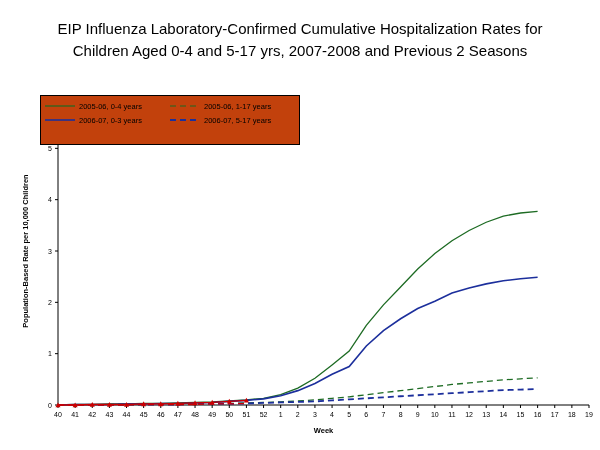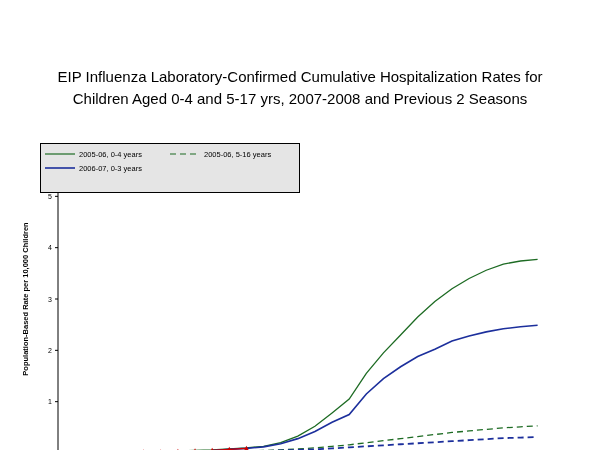--- a/index.html
+++ b/index.html
@@ -11,21 +11,20 @@
     width: 600px;
     height: 450px;
     font-family: "Liberation Sans", sans-serif;
     color: #000000;
     overflow: hidden;
   }
   #stage {
     position: relative;
     width: 600px;
     height: 327px;
-    margin-top: 48px;
   }
   #title {
     position: absolute;
     left: 40px;
     top: 18px;
     width: 520px;
     text-align: center;
     font-size: 15px;
     line-height: 22px;
     color: #000;
@@ -48,21 +47,21 @@
     font-size: 7px;
     fill: #000;
   }
   #legend {
     position: absolute;
     left: 40px;
     top: 95px;
     width: 260px;
     height: 50px;
     border: 1px solid #000;
-    background: #e5e5e5;
+    background: #c2410c;
     box-sizing: border-box;
     padding: 3px 4px;
   }
   .legend-row {
     display: flex;
     align-items: center;
     height: 14px;
   }
   .legend-cell {
     display: flex;
@@ -210,30 +209,38 @@
             </svg>
           </span>
         <span class="legend-text">2005-06, 0-4 years</span>
       </div>
       <div class="legend-cell">
         <span class="legend-swatch">
             <svg width="30" height="10">
               <line x1="0" y1="5" x2="30" y2="5" stroke="#1d6b23" stroke-width="1.2" stroke-dasharray="6,4"></line>
             </svg>
           </span>
-        <span class="legend-text">2005-06, 5-16 years</span>
+        <span class="legend-text">2005-06, 1-17 years</span>
       </div>
     </div>
     <div class="legend-row">
       <div class="legend-cell">
         <span class="legend-swatch">
             <svg width="30" height="10">
               <line x1="0" y1="5" x2="30" y2="5" stroke="#1c2f9c" stroke-width="1.6"></line>
             </svg>
           </span>
         <span class="legend-text">2006-07, 0-3 years</span>
+      </div>
+      <div class="legend-cell">
+        <span class="legend-swatch">
+            <svg width="30" height="10">
+              <line x1="0" y1="5" x2="30" y2="5" stroke="#1c2f9c" stroke-width="1.8" stroke-dasharray="6,4"></line>
+            </svg>
+          </span>
+        <span class="legend-text">2006-07, 5-17 years</span>
       </div>
     </div>
     <div class="legend-row">
     </div>
   </div>
 
 </div>
 
 </body></html>

